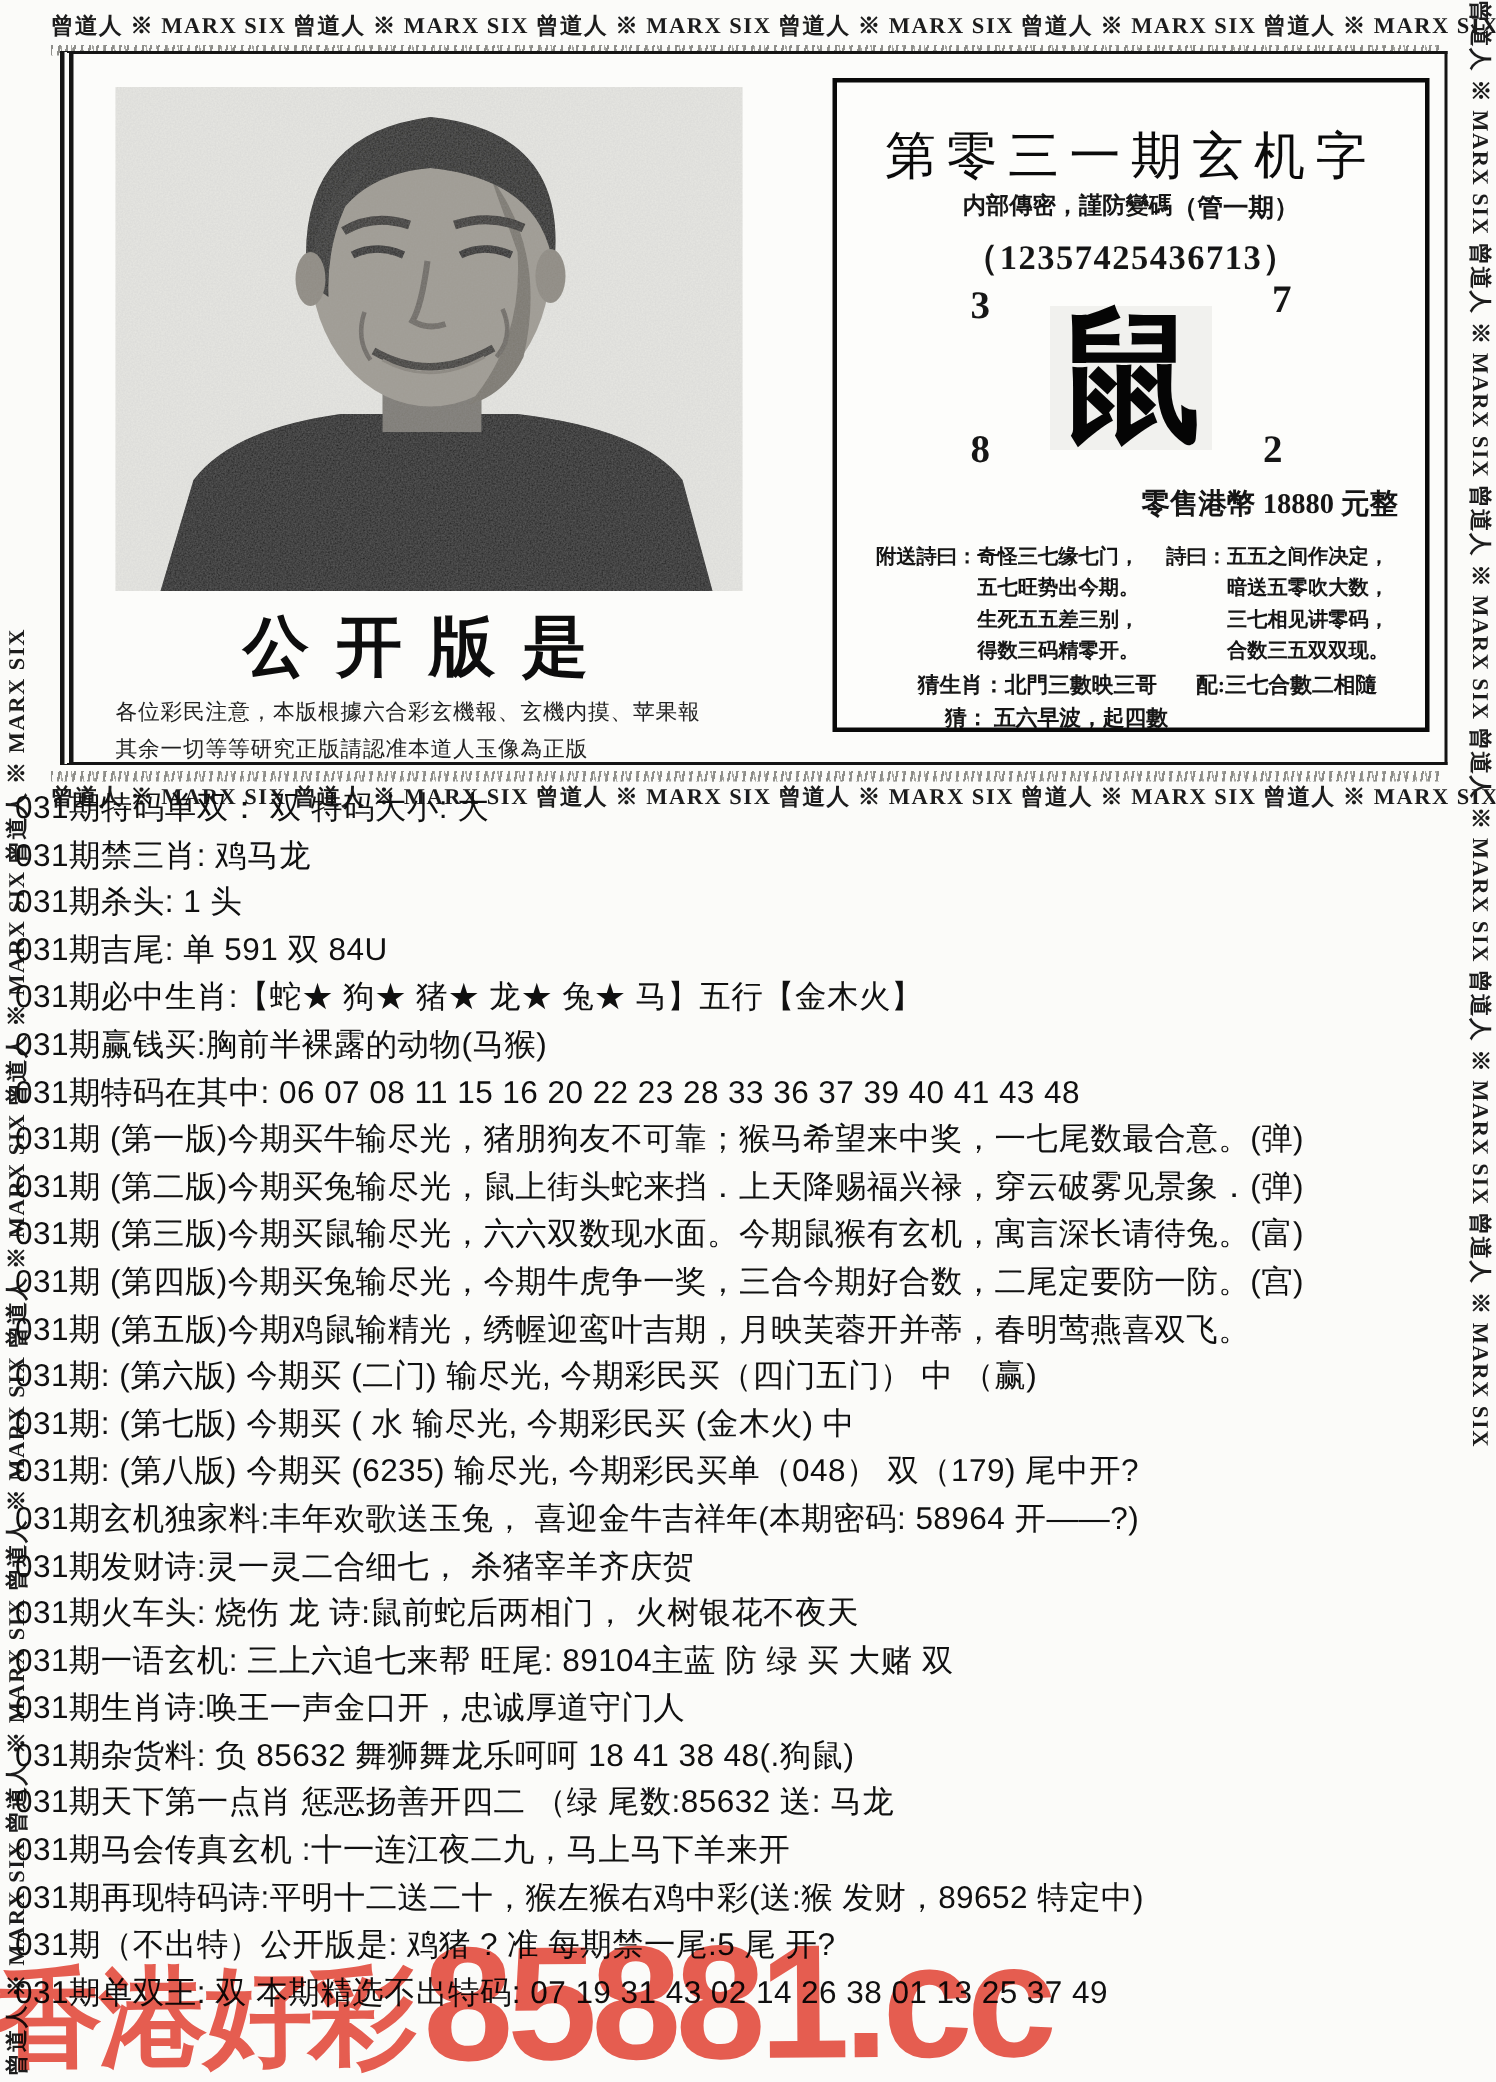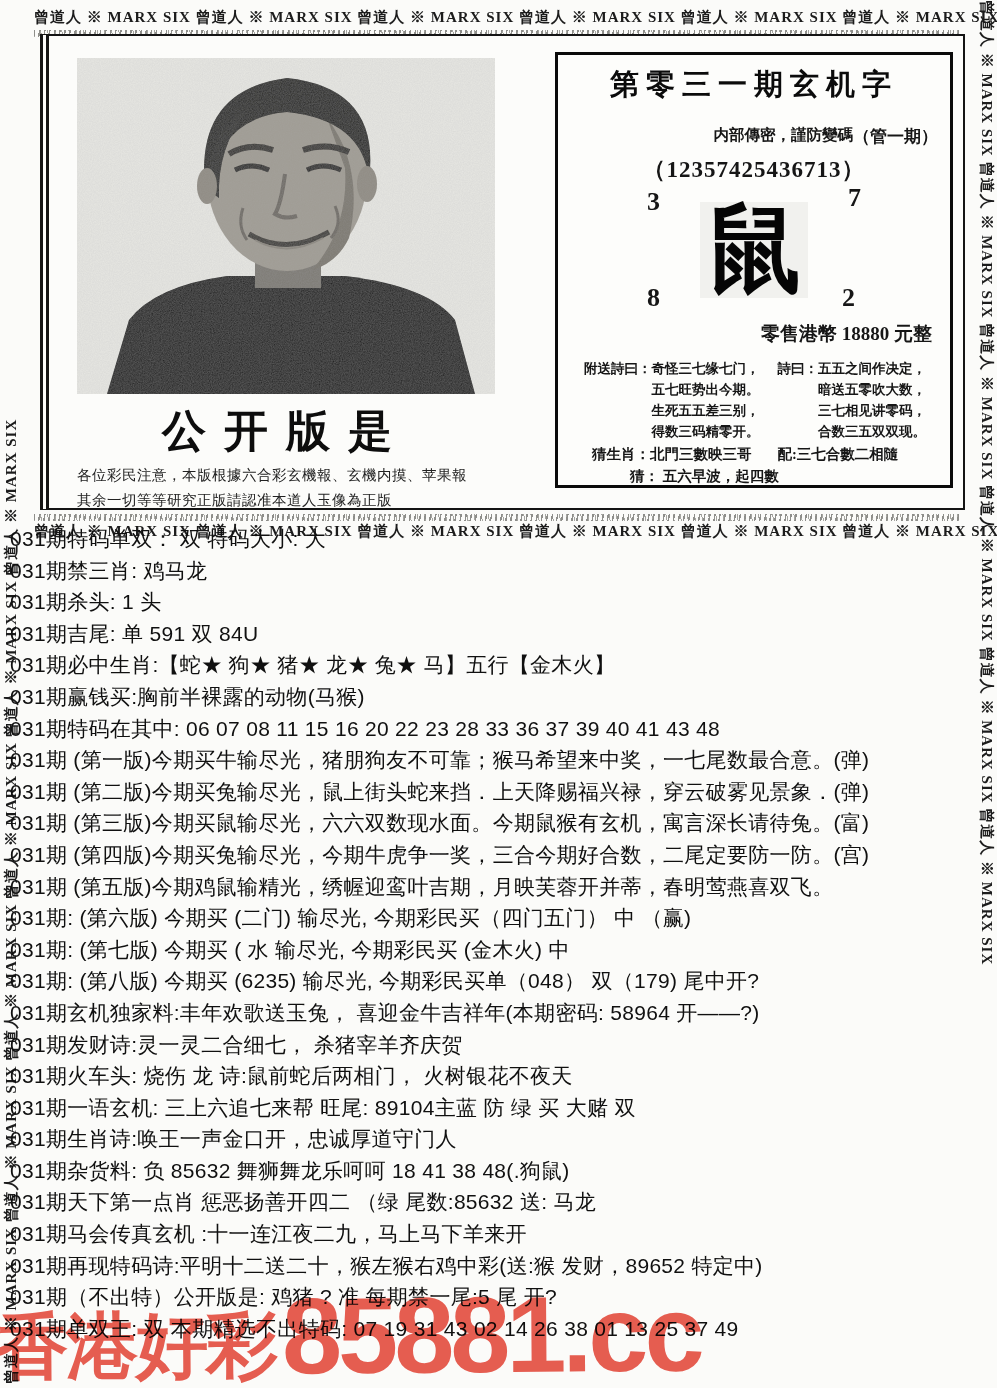--- a/index.html
+++ b/index.html
@@ -44,24 +44,24 @@
     margin-top:4px;font-size:14.5px;line-height:1.45;color:#222;
     font-family:"Liberation Serif", serif;letter-spacing:.5px;
   }
   
   .oracle{
     position:absolute;right:10px;top:16px;width:398px;height:436px;
     border:3px solid #0a0a0a;background:#fdfdfb;
     font-family:"Liberation Serif", serif;padding:10px 12px;box-sizing:border-box;
   }
   .oracle-title{
-    text-align:center;font-size:29px;font-weight:bold;letter-spacing:7px;
-    margin-top:0;color:#0b0b0b;
-  }
-  .oracle-row1{display:flex;justify-content:flex-end;margin-top:20px;font-size:15.5px;font-weight:bold;}
+    text-align:center;font-size:34px;font-weight:normal;letter-spacing:7px;
+    margin-top:16px;color:#0b0b0b;
+  }
+  .oracle-row1{display:flex;justify-content:center;margin-top:0;font-size:15.5px;font-weight:bold;}
   .oracle-row1 .right{font-size:17px;}
   .oracle-row2{margin-top:6px;font-size:15.5px;font-weight:bold;}
   .lucky{margin-top:6px;text-align:center;font-size:23px;font-weight:bold;letter-spacing:1px;}
   .zodiac{position:relative;width:230px;height:122px;margin:4px auto 0;}
   .zodiac .big{
     position:absolute;left:50%;top:50%;transform:translate(-50%,-50%);
     font-size:96px;font-weight:bold;line-height:1;background:#f1f1ee;
     padding:0 6px;color:#050505;
   }
   .zodiac .corner{position:absolute;font-size:26px;font-weight:bold;}
@@ -69,21 +69,21 @@
   .zodiac .tr{right:8px;top:-6px;}
   .zodiac .bl{left:8px;bottom:-2px;}
   .zodiac .br{right:14px;bottom:-2px;}
   .price{margin-top:10px;text-align:right;font-size:19px;font-weight:bold;padding-right:6px;}
   .poems{display:flex;margin-top:12px;font-size:13.5px;font-weight:bold;line-height:1.55;}
   .poems .col{white-space:nowrap;}
   .poems .col.left{margin-left:14px;}
   .poems .col.right{margin-left:18px;}
   .poems .label{display:inline-block;}
   .poems .lines{display:inline-block;vertical-align:top;}
-  .guess-row{display:flex;margin-top:2px;font-size:14.5px;font-weight:bold;}
+  .guess-row{display:flex;margin-top:2px;font-size:14.5px;font-weight:bold;justify-content:center;}
   .guess-row .g1{margin-left:22px;}
   .guess-row .g2{margin-left:26px;}
   .guess-last{margin-top:3px;margin-left:60px;font-size:14.5px;font-weight:bold;}
   
   .predictions{
     position:absolute;left:10px;top:523px;width:980px;
     font-size:21px;line-height:31.6px;color:#101010;letter-spacing:.3px;
   }
   .pred-line{white-space:nowrap;}
   

